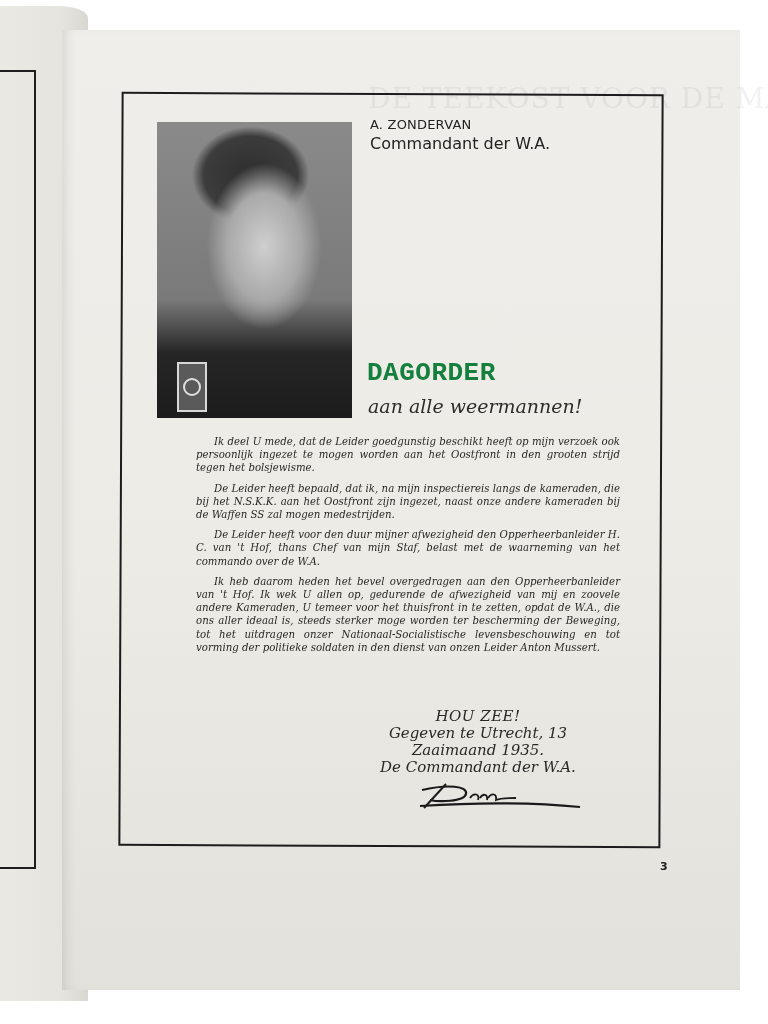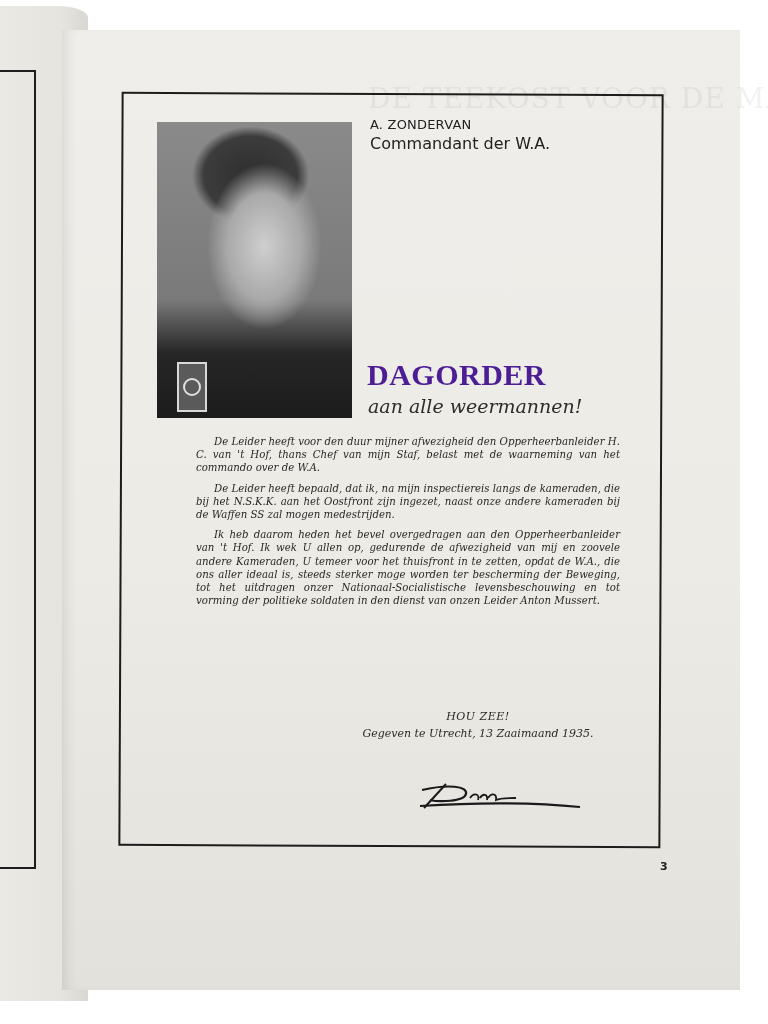--- a/index.html
+++ b/index.html
@@ -54,39 +54,39 @@
       position: absolute; left: 370px; top: 117px;
       font-family: "DejaVu Sans", sans-serif; font-size: 13px; color: #222;
       letter-spacing: 0.2px;
     }
     .author-title {
       position: absolute; left: 370px; top: 134px;
       font-family: "DejaVu Sans", sans-serif; font-size: 16px; color: #222;
     }
     .headline {
       position: absolute; left: 367px; top: 358px;
-      font-family: Liberation Serif, serif; font-weight: bold; font-size: 30px;
-      color: #4c1d95; letter-spacing: 0.5px;
+      font-family: Liberation Mono, monospace; font-weight: bold; font-size: 26px;
+      color: #15803d; letter-spacing: 0.5px;
     }
     .subheadline {
       position: absolute; left: 368px; top: 395px;
       font-family: "DejaVu Serif", serif; font-size: 19px; color: #2e2c2a; font-style: italic;
     }
     .body {
       position: absolute; left: 196px; top: 435px; width: 424px;
       font-family: "DejaVu Serif", serif; font-style: italic;
       font-size: 10.2px; line-height: 13.2px; color: #2a2826;
       text-align: justify;
     }
     .body p { margin: 0 0 7px 0; text-indent: 18px; }
     .body .caps { font-style: normal; font-family: "DejaVu Sans", sans-serif; font-size: 11.5px; letter-spacing: 0.3px; }
     .closing {
       position: absolute; left: 362px; top: 708px; width: 232px;
       font-family: "DejaVu Serif", serif; font-style: italic;
-      font-size: 11px; line-height: 17px; color: #2a2826; text-align: center;
+      font-size: 15px; line-height: 17px; color: #2a2826; text-align: center;
     }
     .closing .salute { font-style: italic; letter-spacing: 0.5px; }
     .signature {
       position: absolute; left: 418px; top: 776px; width: 165px; height: 34px;
     }
     .page-number {
       position: absolute; left: 660px; top: 860px;
       font-family: "DejaVu Sans", sans-serif; font-weight: bold; font-size: 11px; color: #1e1e1e;
     }
   </style>
@@ -109,28 +109,30 @@
     </div>
 </div>
 
 <div class="author-name">A. ZONDERVAN</div>
 <div class="author-title">Commandant der W.A.</div>
 
 <div class="headline">DAGORDER</div>
 <div class="subheadline">aan alle weermannen!</div>
 
 <div class="body">
+  <p>Ik deel U mede, dat de Leider goedgunstig beschikt heeft op mijn verzoek ook persoonlijk ingezet te mogen worden aan het Oostfront in den grooten strijd tegen het bolsjewisme.</p>
+  <p>De Leider heeft bepaald, dat ik, na mijn inspectiereis langs de kameraden, die bij het N.S.K.K. aan het Oostfront zijn ingezet, naast onze andere kameraden bij de Waffen SS zal mogen medestrijden.</p>
   <p>De Leider heeft voor den duur mijner afwezigheid den Opperheerbanleider H. C. van 't Hof, thans Chef van mijn Staf, belast met de waarneming van het commando over de W.A.</p>
-  <p>De Leider heeft bepaald, dat ik, na mijn inspectiereis langs de kameraden, die bij het N.S.K.K. aan het Oostfront zijn ingezet, naast onze andere kameraden bij de Waffen SS zal mogen medestrijden.</p>
   <p>Ik heb daarom heden het bevel overgedragen aan den Opperheerbanleider van 't Hof. Ik wek U allen op, gedurende de afwezigheid van mij en zoovele andere Kameraden, U temeer voor het thuisfront in te zetten, opdat de W.A., die ons aller ideaal is, steeds sterker moge worden ter bescherming der Beweging, tot het uitdragen onzer Nationaal-Socialistische levensbeschouwing en tot vorming der politieke soldaten in den dienst van onzen Leider Anton Mussert.</p>
 </div>
 
 <div class="closing">
   <div class="salute">HOU ZEE!</div>
   <div>Gegeven te Utrecht, 13 Zaaimaand 1935.</div>
+  <div>De Commandant der W.A.</div>
 </div>
 
 <svg class="signature" viewBox="0 0 165 34" aria-label="Handwritten signature">
   <path d="M28 8 L6 32" stroke="#1a1a1a" stroke-width="2" fill="none"></path>
   <path d="M4 14 C30 8, 50 10, 48 18 C46 26, 20 26, 12 24" stroke="#1a1a1a" stroke-width="2.2" fill="none"></path>
   <path d="M52 22 c4 -6 10 -4 8 2 M62 22 c3 -5 8 -4 7 2 M70 22 c4 -6 9 -4 8 2 c2 -1 6 -2 20 -2" stroke="#1a1a1a" stroke-width="1.8" fill="none"></path>
   <path d="M2 30 C50 27, 110 26, 162 31" stroke="#1a1a1a" stroke-width="2.2" fill="none"></path>
 </svg>
 
 <div class="page-number">3</div>

